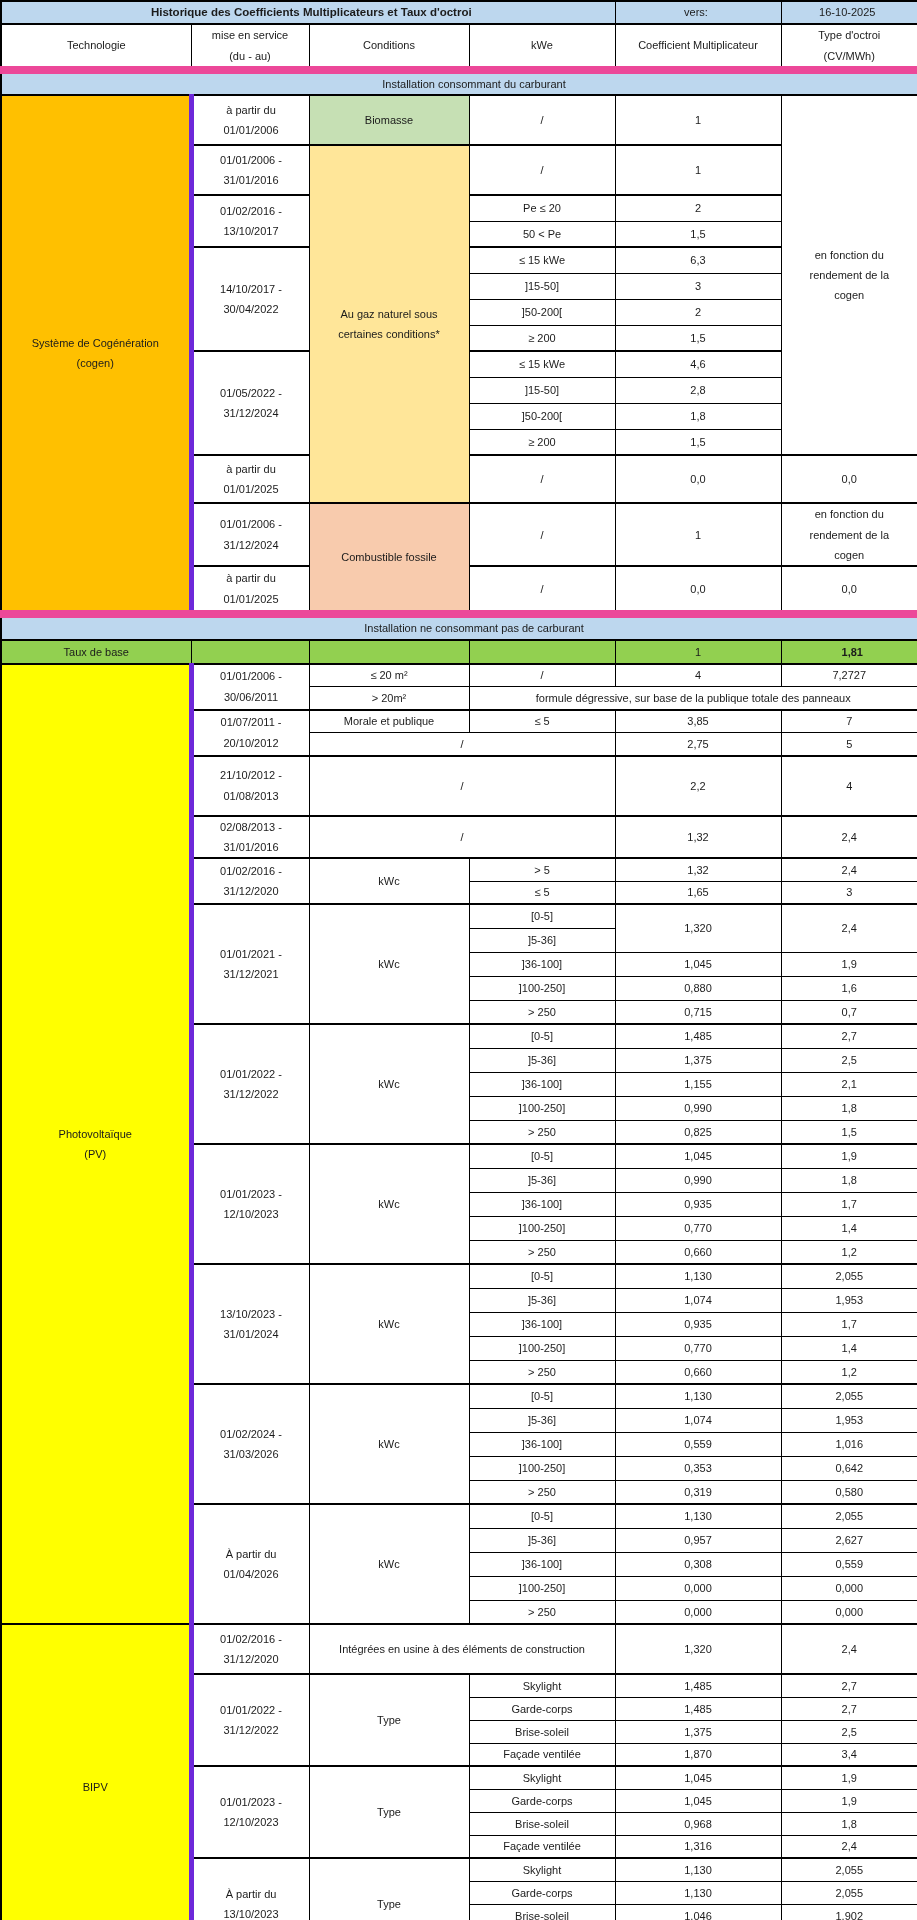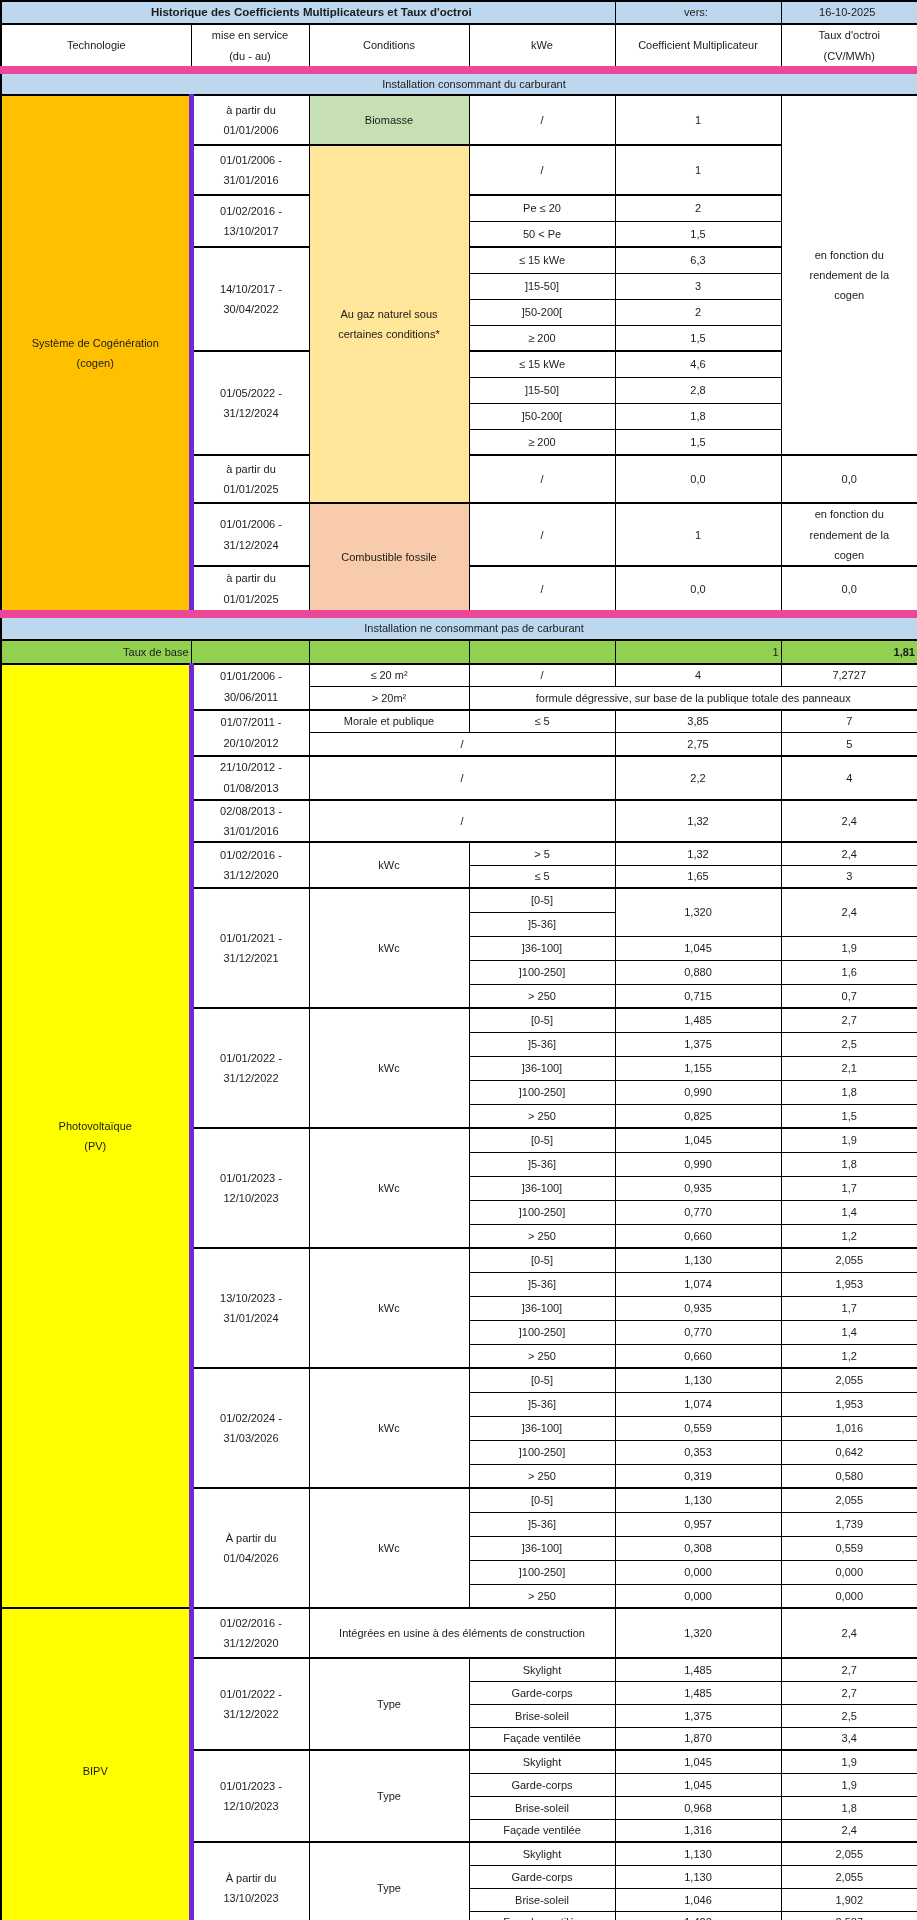--- a/index.html
+++ b/index.html
@@ -22,21 +22,21 @@
   tr.gt > td { border-top: 2px solid #000; }
   .bold { font-weight: bold; padding-left: 8px; }
   .right { text-align: center; padding-right: 6px; }
   .title-cell { font-size: 11.5px; }
   .thick-r { border-right: 5px solid #6d28d9; }
   .bg-blue   { background: var(--c-blue, #BDD7EE); }
   .bg-orange { background: var(--c-orange, #FFC000); }
   .bg-lgreen { background: var(--c-lgreen, #C6E0B4); }
   .bg-lyellow{ background: var(--c-lyellow, #FFE699); }
   .bg-salmon { background: var(--c-salmon, #F8CBAD); }
-  .bg-green  { background: var(--c-green, #92D050); text-align: right; }
+  .bg-green  { background: var(--c-green, #92D050); }
   .bg-yellow { background: var(--c-yellow, #FFFF00); }
 </style>
 </head>
 <body>
 
 <table>
   <colgroup>
     <col style="width:190px">
       <col style="width:118px">
       <col style="width:160px">
@@ -50,21 +50,21 @@
       <td class="bg-blue right">vers:</td>
       <td class="bg-blue right">16-10-2025</td>
     </tr>
   <tr class="hdr-row" style="height: 45px;">
         <td>Technologie</td>
         <td>mise en service
 (du - au)</td>
         <td>Conditions</td>
         <td>kWe</td>
         <td>Coefficient Multiplicateur</td>
-        <td>Taux d'octroi
+        <td>Type d'octroi
 (CV/MWh)</td>
       </tr>
       <tr class="band" style="height: 20px;">
         <td colspan="6" class="bg-blue">Installation consommant du carburant</td>
       </tr>
       <tr class="gt" style="height: 50px;">
         <td rowspan="15" class="bg-orange thick-r">Système de Cogénération
 (cogen)</td>
         <td>à partir du
 01/01/2006</td>
@@ -184,21 +184,21 @@
         <td>Morale et publique</td>
         <td>≤ 5</td>
         <td>3,85</td>
         <td>7</td>
       </tr>
       <tr style="height: 23px;">
         <td colspan="2">/</td>
         <td>2,75</td>
         <td>5</td>
       </tr>
-      <tr class="gt" style="height: 44px; margin-left: 24px;">
+      <tr class="gt" style="height: 60px; margin-left: 24px;">
         <td>21/10/2012 -
 01/08/2013</td>
         <td colspan="2">/</td>
         <td>2,2</td>
         <td>4</td>
       </tr>
       <tr class="gt" style="height: 32px;">
         <td>02/08/2013 -
 31/01/2016</td>
         <td colspan="2">/</td>
@@ -360,21 +360,21 @@
         <td rowspan="5">À partir du
 01/04/2026</td>
         <td rowspan="5">kWc</td>
         <td>[0-5]</td>
         <td>1,130</td>
         <td>2,055</td>
       </tr>
       <tr style="height: 24px;">
         <td>]5-36]</td>
         <td>0,957</td>
-        <td>1,739</td>
+        <td>2,627</td>
       </tr>
       <tr style="height: 24px;">
         <td>]36-100]</td>
         <td>0,308</td>
         <td>0,559</td>
       </tr>
       <tr style="height: 24px;">
         <td>]100-250]</td>
         <td>0,000</td>
         <td>0,000</td>

